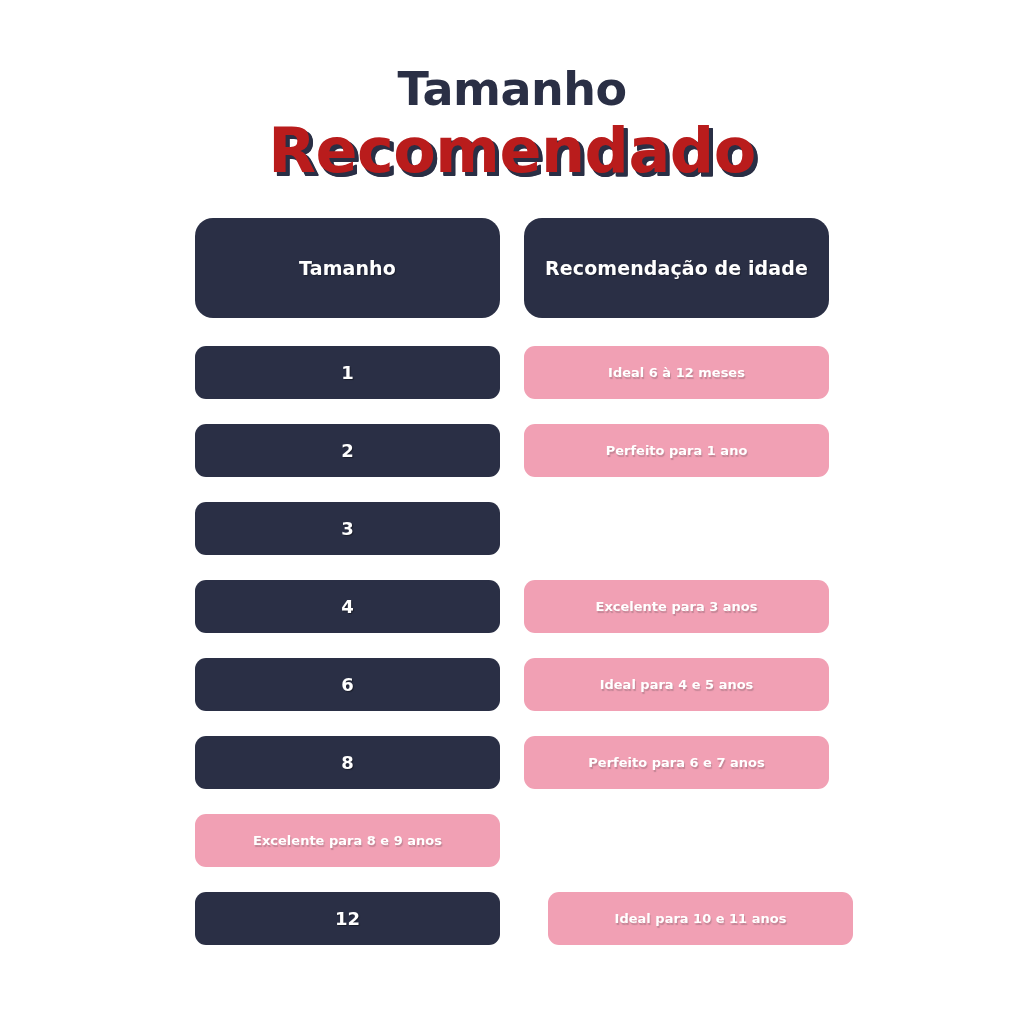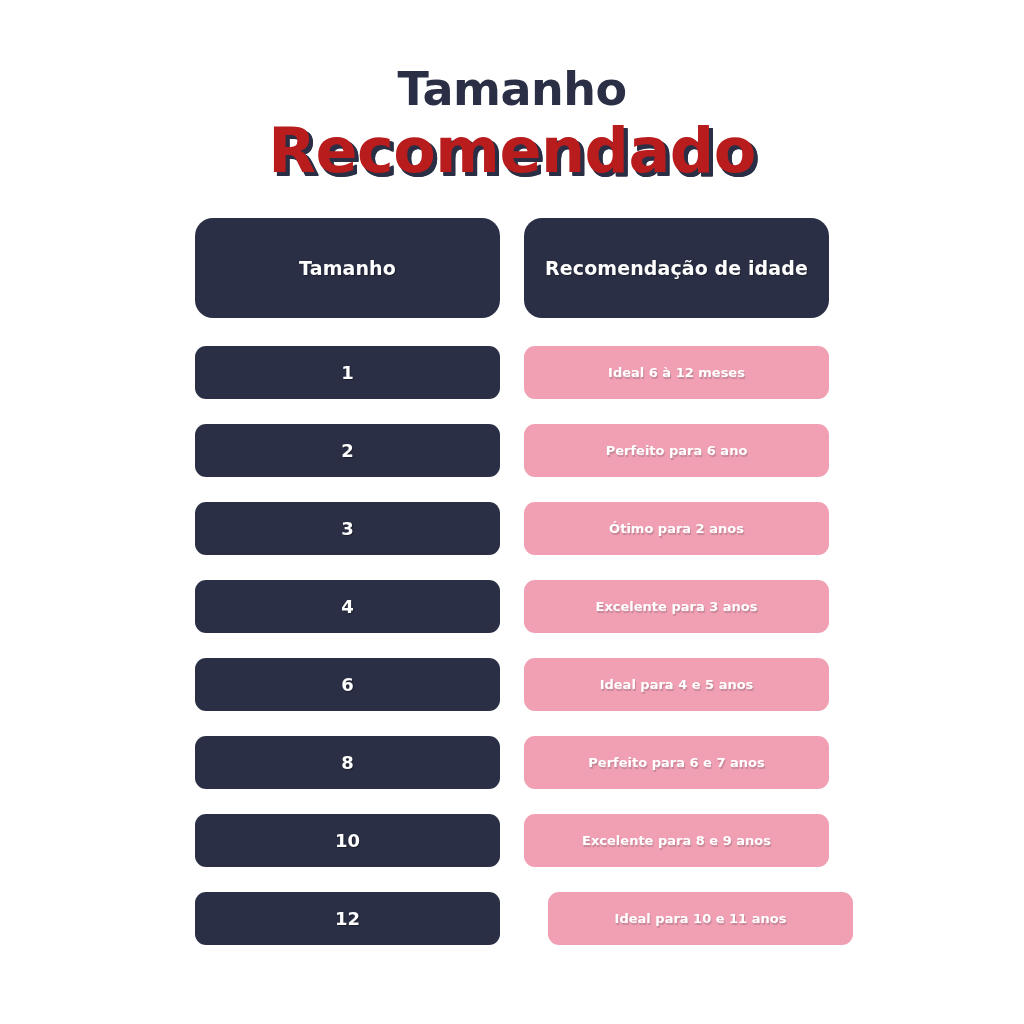--- a/index.html
+++ b/index.html
@@ -141,45 +141,43 @@
       <div class="cell cell-age">Recomendação de idade</div>
     </div>
 
     <div class="row row-data">
       <div class="cell cell-size">1</div>
       <div class="cell cell-age">Ideal 6 à 12 meses</div>
     </div>
 
     <div class="row row-data">
       <div class="cell cell-size">2</div>
-      <div class="cell cell-age">Perfeito para 6 ano</div>
+      <div class="cell cell-age">Perfeito para 1 ano</div>
     </div>
 
     <div class="row row-data">
       <div class="cell cell-size">3</div>
-      <div class="cell cell-age">Ótimo para 2 anos</div>
     </div>
 
     <div class="row row-data">
       <div class="cell cell-size">4</div>
       <div class="cell cell-age">Excelente para 3 anos</div>
     </div>
 
     <div class="row row-data">
       <div class="cell cell-size">6</div>
       <div class="cell cell-age">Ideal para 4 e 5 anos</div>
     </div>
 
     <div class="row row-data">
       <div class="cell cell-size">8</div>
       <div class="cell cell-age">Perfeito para 6 e 7 anos</div>
     </div>
 
     <div class="row row-data">
-      <div class="cell cell-size">10</div>
       <div class="cell cell-age">Excelente para 8 e 9 anos</div>
     </div>
 
     <div class="row row-data">
       <div class="cell cell-size">12</div>
       <div class="cell cell-age">Ideal para 10 e 11 anos</div>
     </div>
 
   </div>
 </div>

